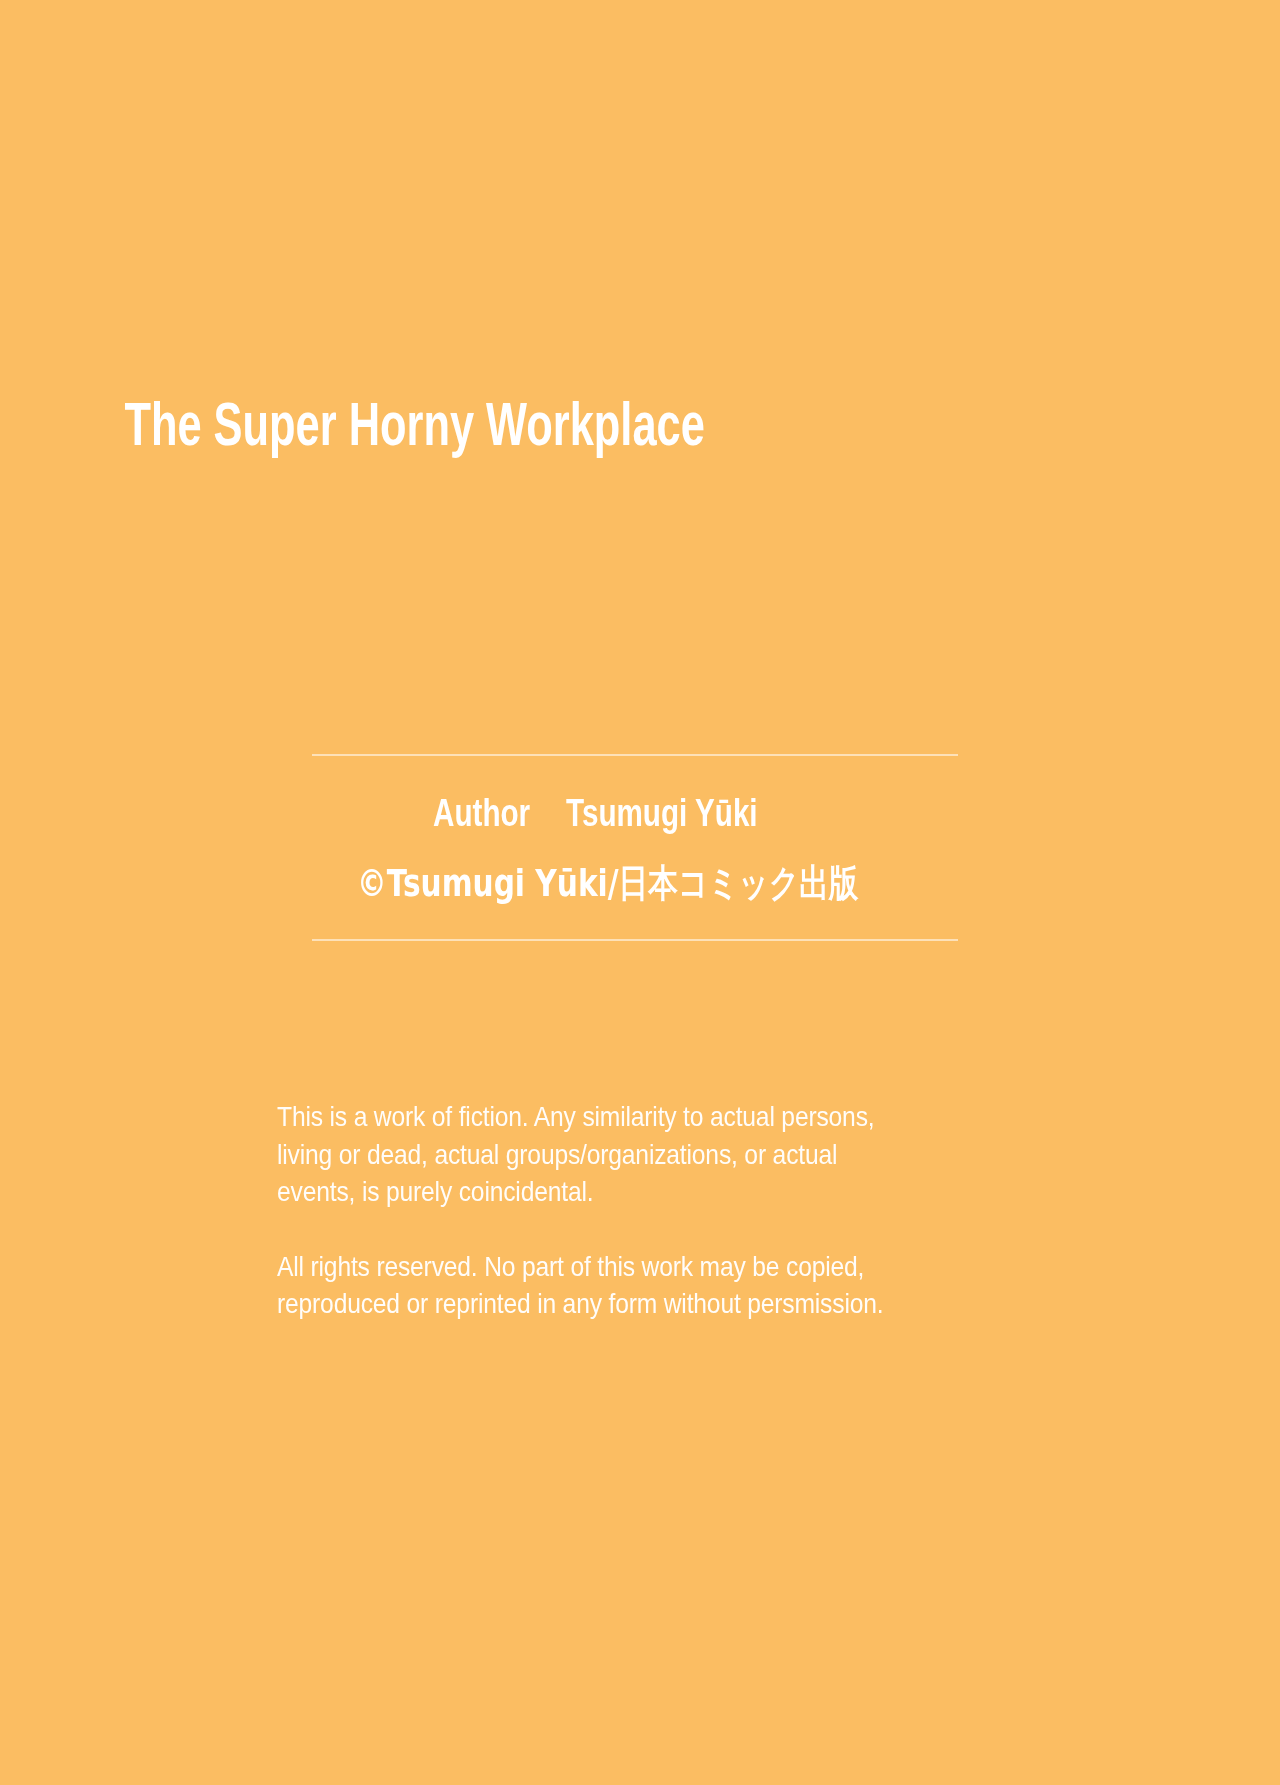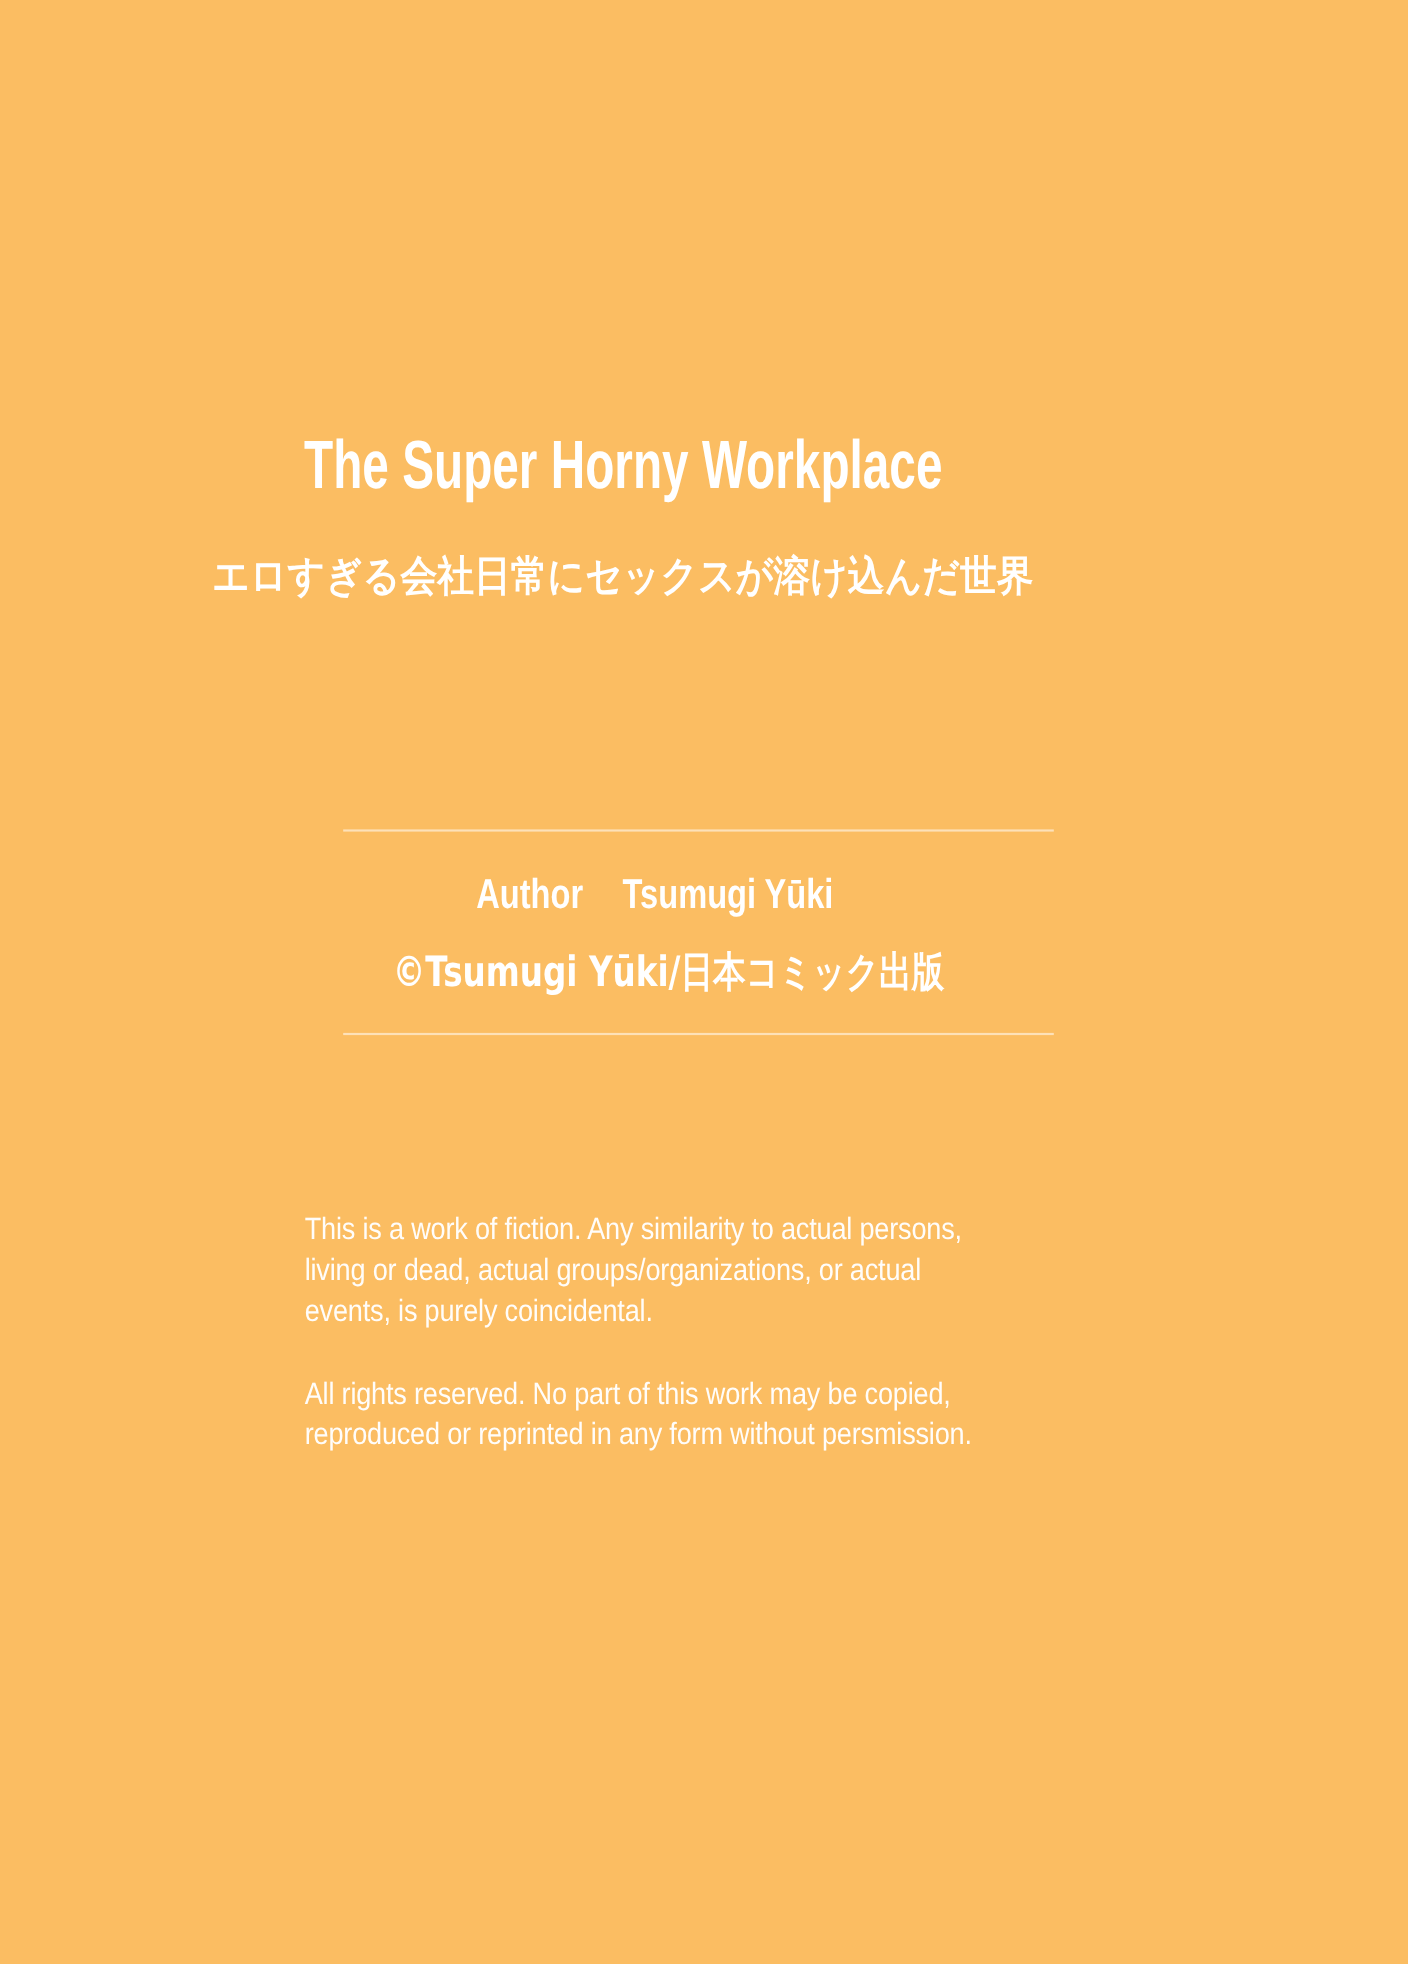--- a/index.html
+++ b/index.html
@@ -14,21 +14,20 @@
     background: #FBBD62;
     overflow: hidden;
     font-family: "Liberation Sans", sans-serif;
     color: #FFFFFF;
   }
   
   .center-wrap {
     position: absolute;
     left: 0;
     width: 1133px;
-    text-align: center;
     white-space: nowrap;
   }
   .title-en {
     display: inline-block;
     font-size: 62px;
     font-weight: 700;
     letter-spacing: 0px;
     transform: scaleX(0.70);
     transform-origin: 50% 50%;
   }
@@ -111,23 +110,20 @@
 </style>
 </head>
 <body>
 
 <div class="page">
 
   <div class="center-wrap wrap-title">
     <span class="title-en">The Super Horny Workplace</span>
   </div>
 
-  <div class="center-wrap wrap-ja">
-    <span class="subtitle-ja">エロすぎる会社日常にセックスが溶け込んだ世界</span>
-  </div>
 
 
   <div class="divider divider-top"></div>
 
   <div class="author-row">
     <span>Author</span>
     <span>Tsumugi Yūki</span>
   </div>
 
   <div class="copyright">©Tsumugi Yūki/日本コミック出版</div>

